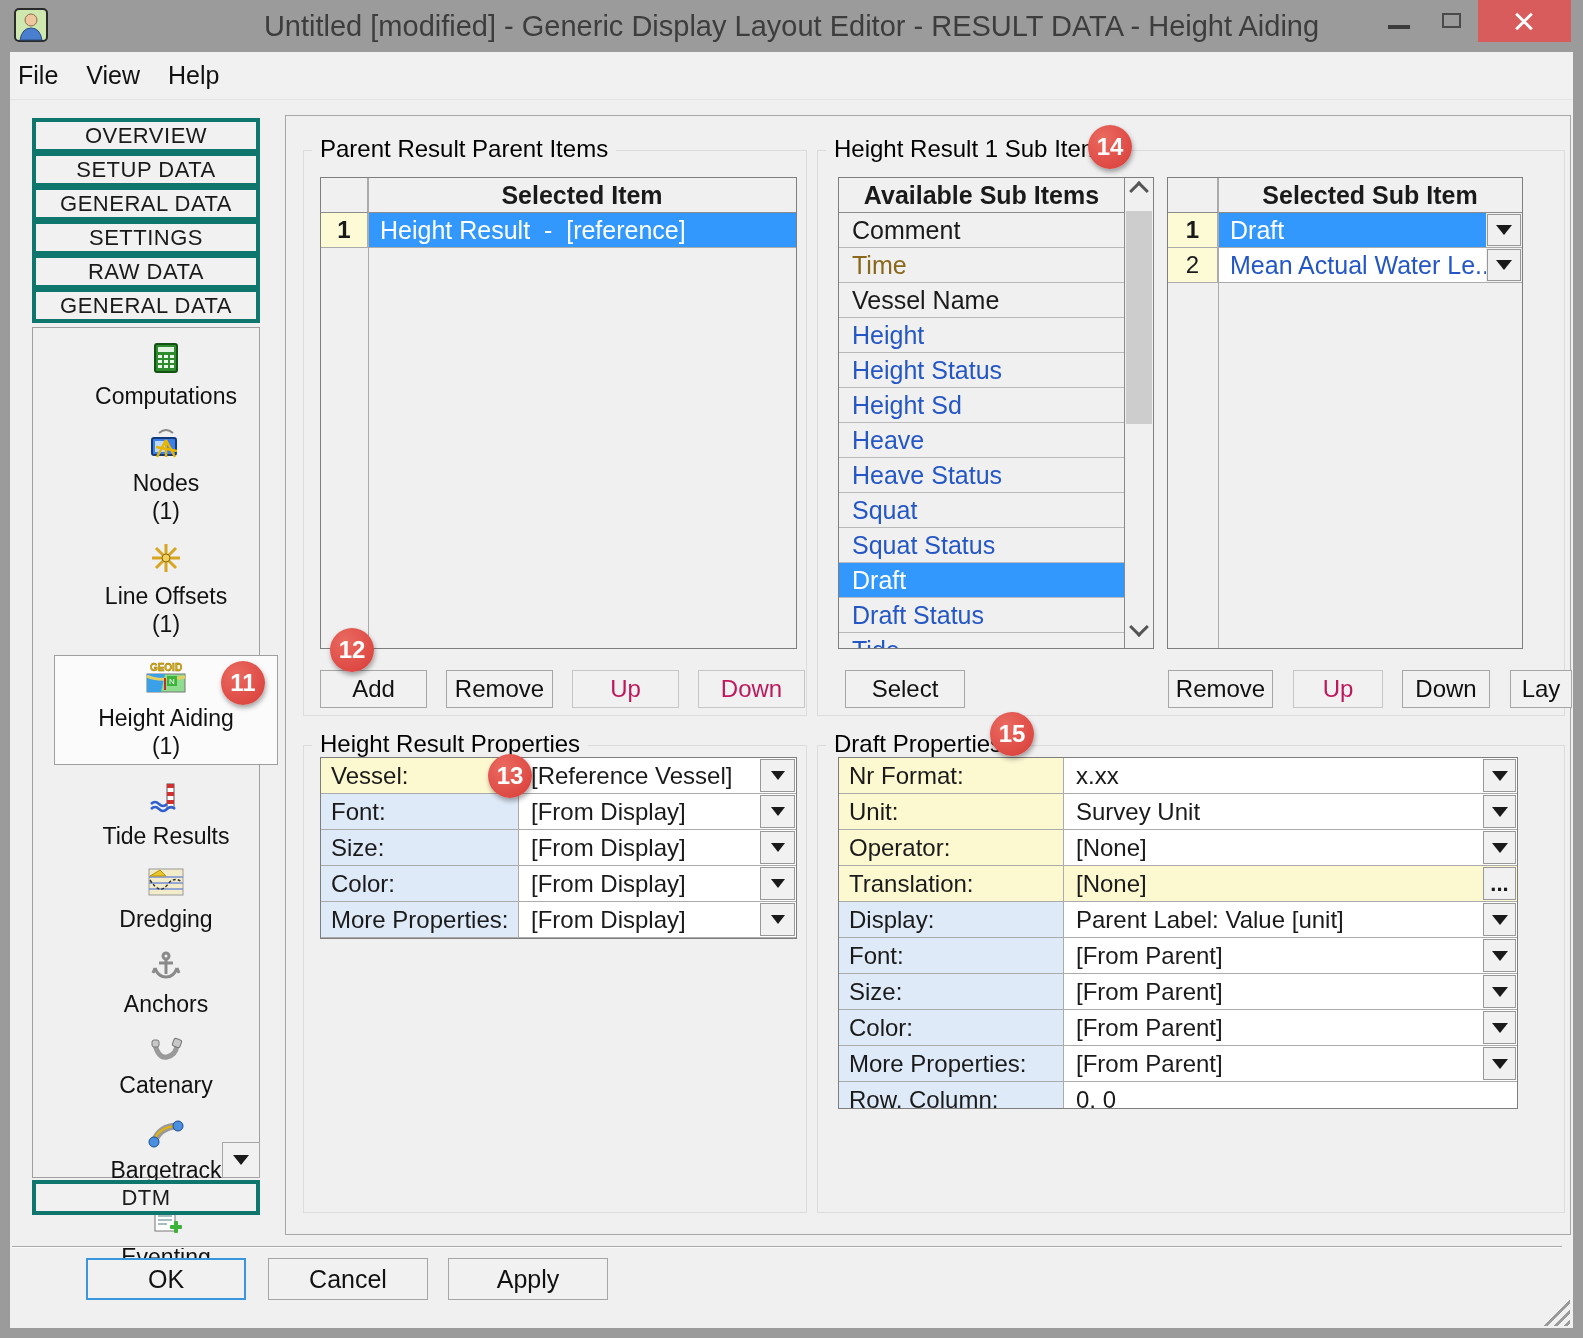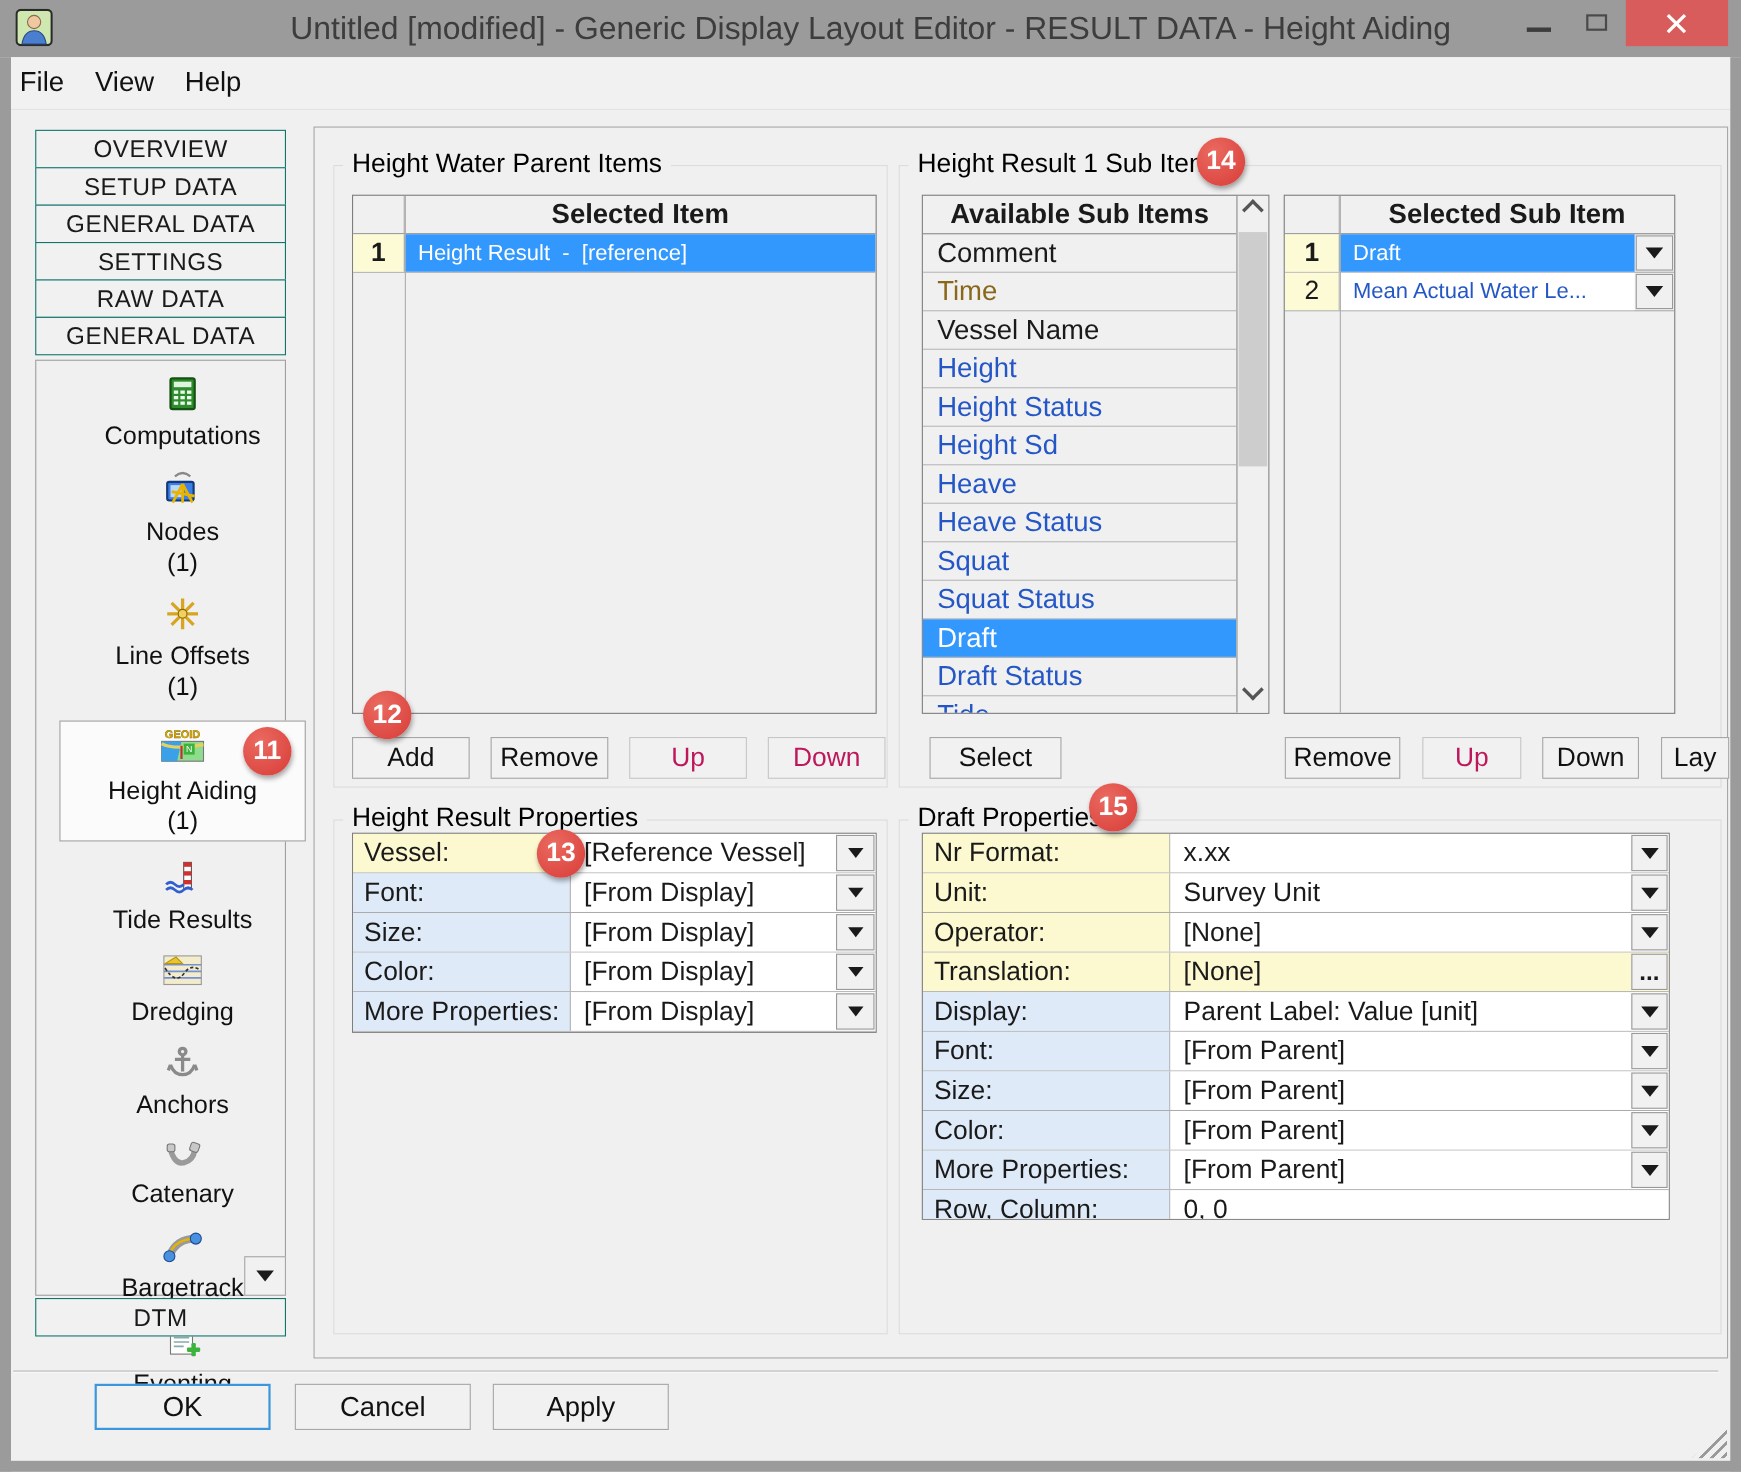--- a/index.html
+++ b/index.html
@@ -18,21 +18,21 @@
   .xbar{position:absolute;width:22px;height:3px;background:#fff;}
   .minbar{left:1388px;top:25px;width:22px;height:4px;background:#3c3c3c;}
   .maxbox{left:1442px;top:13px;width:19px;height:15px;border:2px solid #4a4a4a;}
 
   .menubar{left:10px;top:52px;width:1563px;height:48px;background:#f1f1f1;display:flex;align-items:center;
            border-bottom:1px solid #e3e3e3;}
   .menuitem{font-size:25px;color:#111;padding:0 14px;}
   .menuitem:first-child{padding-left:8px;}
 
   
-  .navbtn{left:32px;width:228px;height:35px;background:#f1f1f1;border:1px solid #0f766e;
+  .navbtn{left:32px;width:228px;height:35px;background:#f1f1f1;border:4px solid #0f766e;
           display:flex;align-items:center;justify-content:center;font-size:22px;letter-spacing:.5px;}
   .iconpanel{left:32px;top:327px;width:228px;height:851px;border:1px solid #9f9f9f;
              display:flex;flex-direction:column;align-items:center;padding-top:14px;}
   .sitem{display:flex;flex-direction:column;align-items:center;margin-bottom:17px;font-size:23px;color:#111;margin-left:40px;}
   .sitem .lbl{margin-top:3px;}
   .sitem .cnt{margin-top:1px;}
   .sitem-selected{width:222px;border:1px solid #9f9f9f;background:#fbfbfb;padding:6px 0 4px 0;}
   .dtmbtn{left:32px;top:1180px;width:228px;height:35px;}
   .evdrop{left:222px;top:1142px;width:38px;height:36px;background:#f1f1f1;border:1px solid #a6a6a6;
           display:flex;align-items:center;justify-content:center;}
@@ -42,21 +42,21 @@
   .groupbox{border:1px solid #dcdcdc;}
   .legend{position:absolute;top:-16px;left:8px;background:#f0f0f0;padding:0 8px;font-size:24px;color:#000;white-space:nowrap;}
 
   
   .tbl{background:#f0f0f0;border:1px solid #7e7e7e;overflow:hidden;}
   .trow{display:flex;height:35px;border-bottom:1px solid #ababab;box-sizing:border-box;}
   .trow.head{font-weight:bold;border-bottom:1px solid #8c8c8c;}
   .c{box-sizing:border-box;overflow:hidden;white-space:nowrap;}
   .cnum{width:47px;border-right:1px solid #ababab;text-align:center;line-height:34px;font-size:24px;}
   .cnum.yel{background:#fdfbd6;}
-  .cmain{flex:1;line-height:34px;font-size:20px;padding-left:12px;}
+  .cmain{flex:1;line-height:34px;font-size:25px;padding-left:12px;}
   .head .cmain{text-align:center;padding-left:0;font-size:25px;}
   .sel{background:#3398fe;color:#fff;}
   .pre{white-space:pre;}
   .colline{position:absolute;top:0;bottom:0;width:1px;background:#ababab;}
 
   
   .availwrap{display:flex;}
   .availcol{flex:1;overflow:hidden;}
   .lrow{height:35px;line-height:34px;font-size:25px;padding-left:13px;border-bottom:1px solid #b9b9b9;
         box-sizing:border-box;overflow:hidden;white-space:nowrap;}
@@ -308,21 +308,21 @@
 
   <div class="abs evdrop">
     <span class="tri"></span>
   </div>
 
   <div class="abs navbtn dtmbtn">DTM</div>
 
   <div class="abs mainpanel"></div>
 
   <div class="abs groupbox" style="left:303px;top:150px;width:504px;height:566px;">
-    <span class="legend">Height Water Parent Items</span>
+    <span class="legend">Parent Result Parent Items</span>
   </div>
 
   <div class="abs tbl" style="left:320px;top:177px;width:477px;height:472px;">
     <div class="colline" style="left:47px;"></div>
     <div class="trow head">
       <div class="c cnum"></div>
       <div class="c cmain">Selected Item</div>
     </div>
     <div class="trow">
       <div class="c cnum yel" style="font-weight:bold;">1</div>

